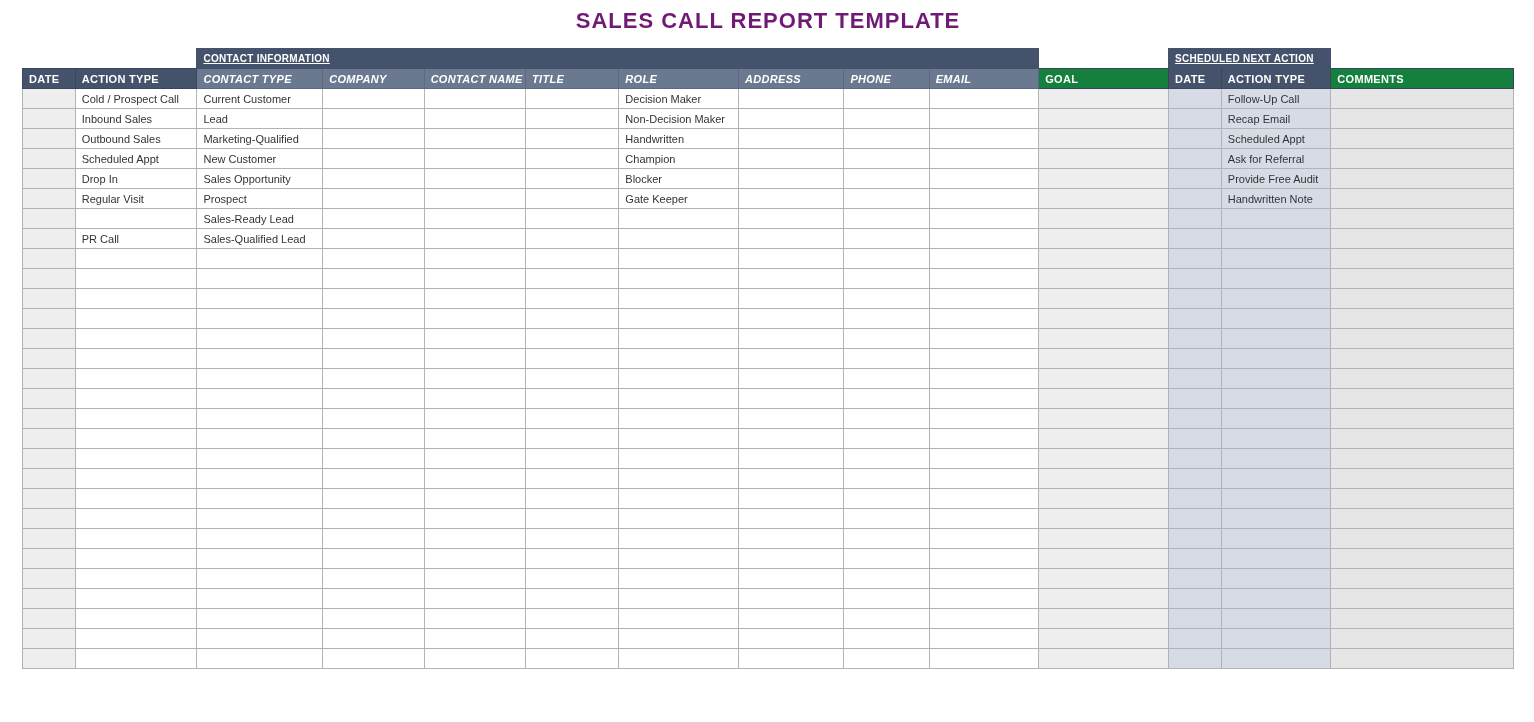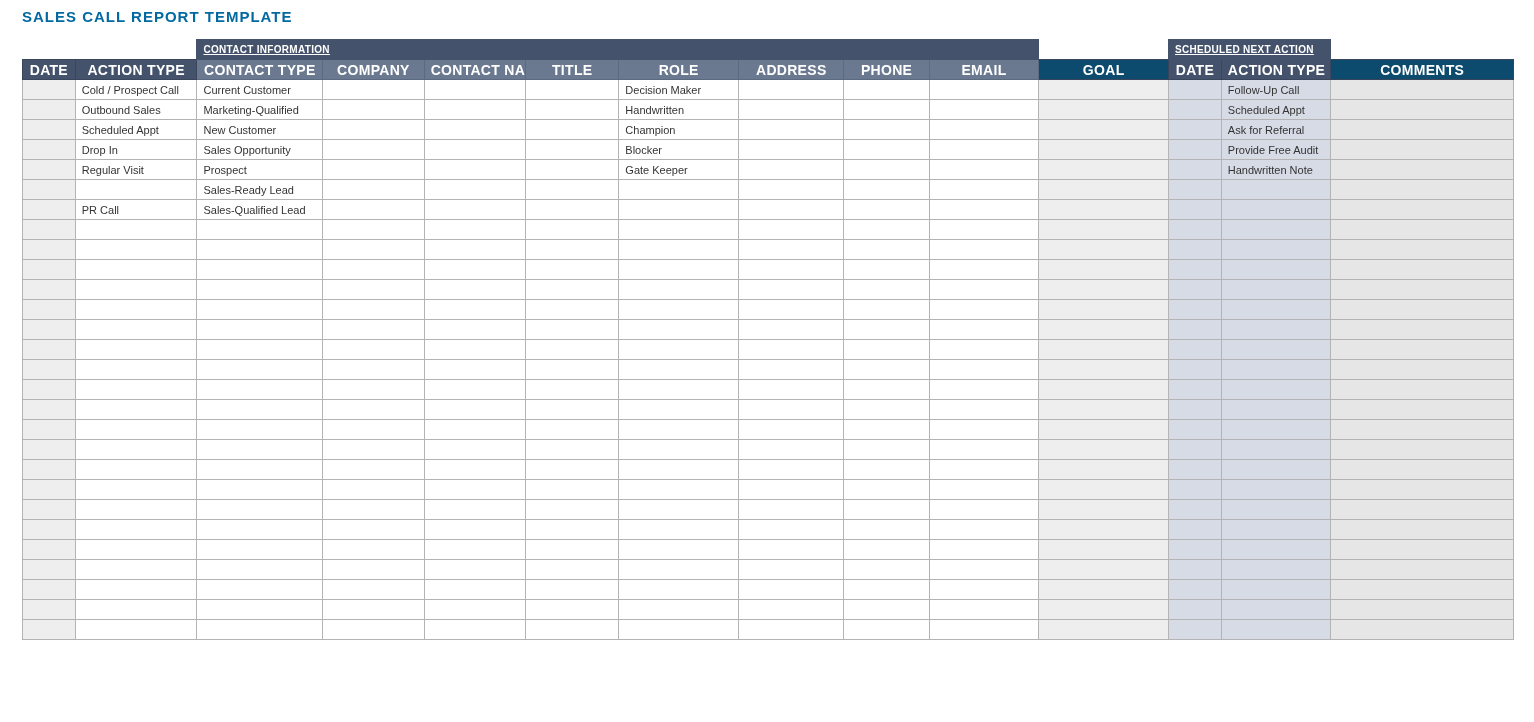--- a/index.html
+++ b/index.html
@@ -9,25 +9,26 @@
     font-family: Arial, Helvetica, sans-serif;
     font-size: 11px;
     background: #ffffff;
     color: #333;
     width: 1534px;
   }
   .wrap {
     padding: 8px 20px 20px 22px;
   }
   .title {
-    font-size: 15px;
+    font-size: 22px;
     font-weight: 700;
     letter-spacing: 1px;
-    color: #0369a1;
+    color: #701a75;
     margin: 0 0 14px 0;
+    text-align: center;
   }
   table {
     border-collapse: collapse;
     table-layout: fixed;
     width: 100%;
   }
   col.c-date      { width: 52px; }
   col.c-action    { width: 120px; }
   col.c-ctype     { width: 124px; }
   col.c-company   { width: 100px; }
@@ -67,31 +68,31 @@
     font-size: 10px;
     letter-spacing: .3px;
     border-color:#45526b;
     text-decoration:underline;
   }
   
   tr.hdr td {
     background: #45526b;
     color: #ffffff;
     font-weight: 700;
-    font-size: 14px;
+    font-size: 11px;
     letter-spacing: .3px;
     border-color:#3a465c;
-    text-align:center;
   }
   tr.hdr td.light {
     background: #6a798f;
     border-color:#5b6a80;
+    font-style:italic;
   }
   tr.hdr td.dark2 {
-    background: #0c4a6e;
+    background: #15803d;
     border-color:#374459;
   }
   
   tbody td {
     background: #ffffff;
     font-size: 11px;
     color: #333;
   }
   
   tbody td.tint-gray { background: #eeeeee; }
@@ -161,20 +162,36 @@
           <td></td>
           <td></td>
           <td></td>
           <td class="tint-gray"></td>
           <td class="tint-blue"></td>
           <td class="tint-blue">Follow-Up Call</td>
           <td class="tint-gray2"></td>
         </tr>
         <tr>
           <td class="tint-gray"></td>
+          <td>Inbound Sales</td>
+          <td>Lead</td>
+          <td></td>
+          <td></td>
+          <td></td>
+          <td>Non-Decision Maker</td>
+          <td></td>
+          <td></td>
+          <td></td>
+          <td class="tint-gray"></td>
+          <td class="tint-blue"></td>
+          <td class="tint-blue">Recap Email</td>
+          <td class="tint-gray2"></td>
+        </tr>
+        <tr>
+          <td class="tint-gray"></td>
           <td>Outbound Sales</td>
           <td>Marketing-Qualified</td>
           <td></td>
           <td></td>
           <td></td>
           <td>Handwritten</td>
           <td></td>
           <td></td>
           <td></td>
           <td class="tint-gray"></td>

